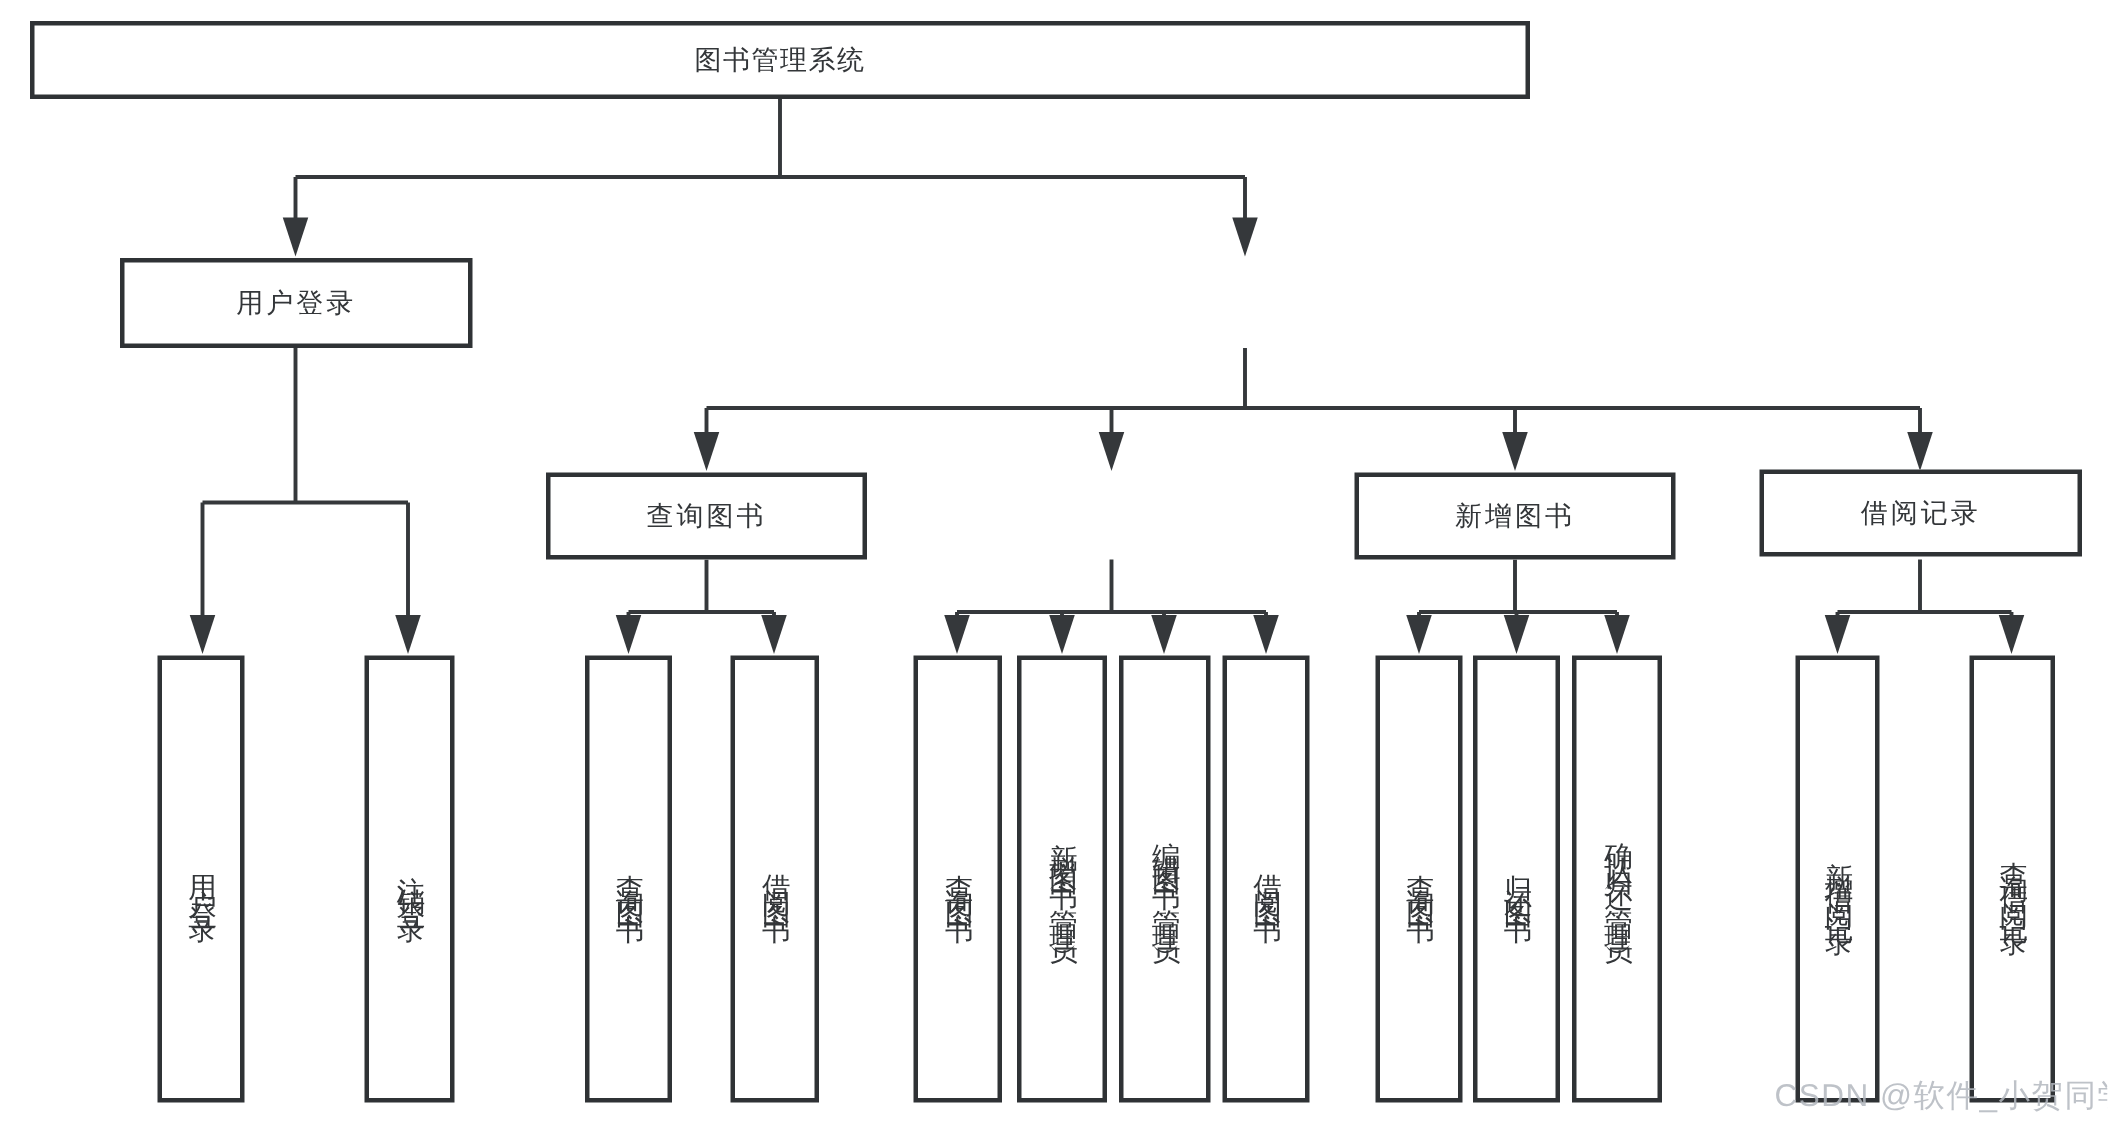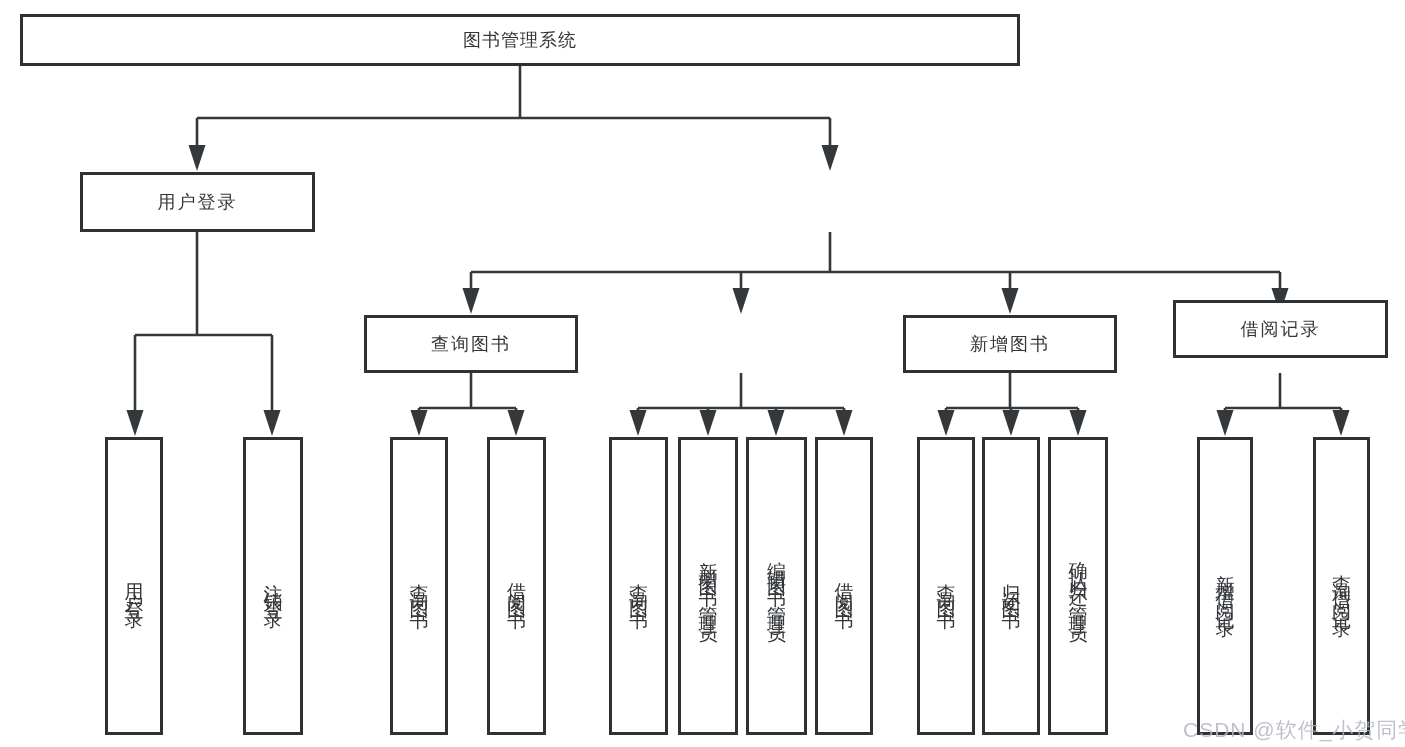--- a/index.html
+++ b/index.html
@@ -99,21 +99,21 @@
   <div class="node node-h" style="left:80px;top:172px;width:235px;height:60px">
     <span>用户登录</span>
   </div>
 
   <div class="node node-h" style="left:364px;top:315px;width:214px;height:58px">
     <span>查询图书</span>
   </div>
   <div class="node node-h" style="left:903px;top:315px;width:214px;height:58px">
     <span>新增图书</span>
   </div>
-  <div class="node node-h" style="left:1173px;top:300px;width:215px;height:58px">
+  <div class="node node-h" style="left:1173px;top:313px;width:215px;height:58px">
     <span>借阅记录</span>
   </div>
 
   <div class="node leaf" style="left:105px;width:58px">
     <span class="vtext">用户登录</span>
   </div>
   <div class="node leaf" style="left:243px;width:60px">
     <span class="vtext">注销登录</span>
   </div>
   <div class="node leaf" style="left:390px;width:58px">

